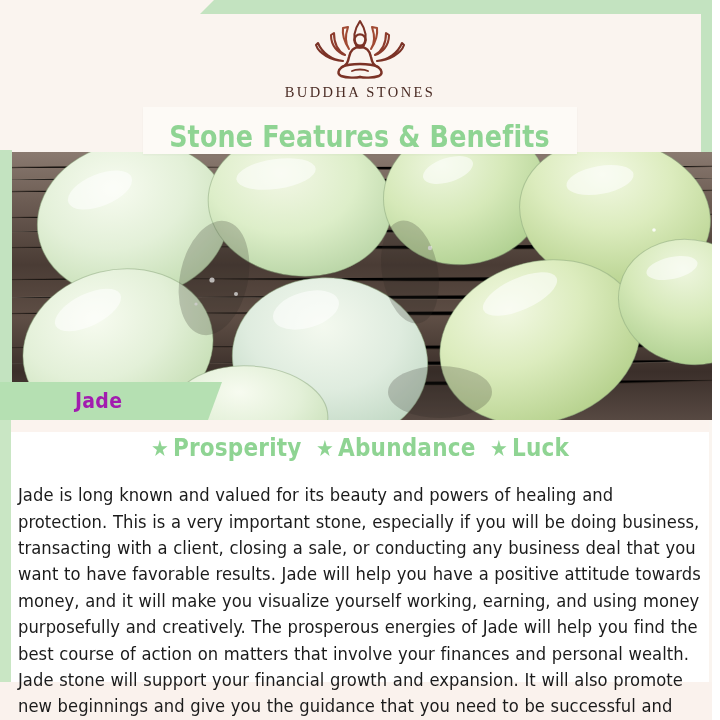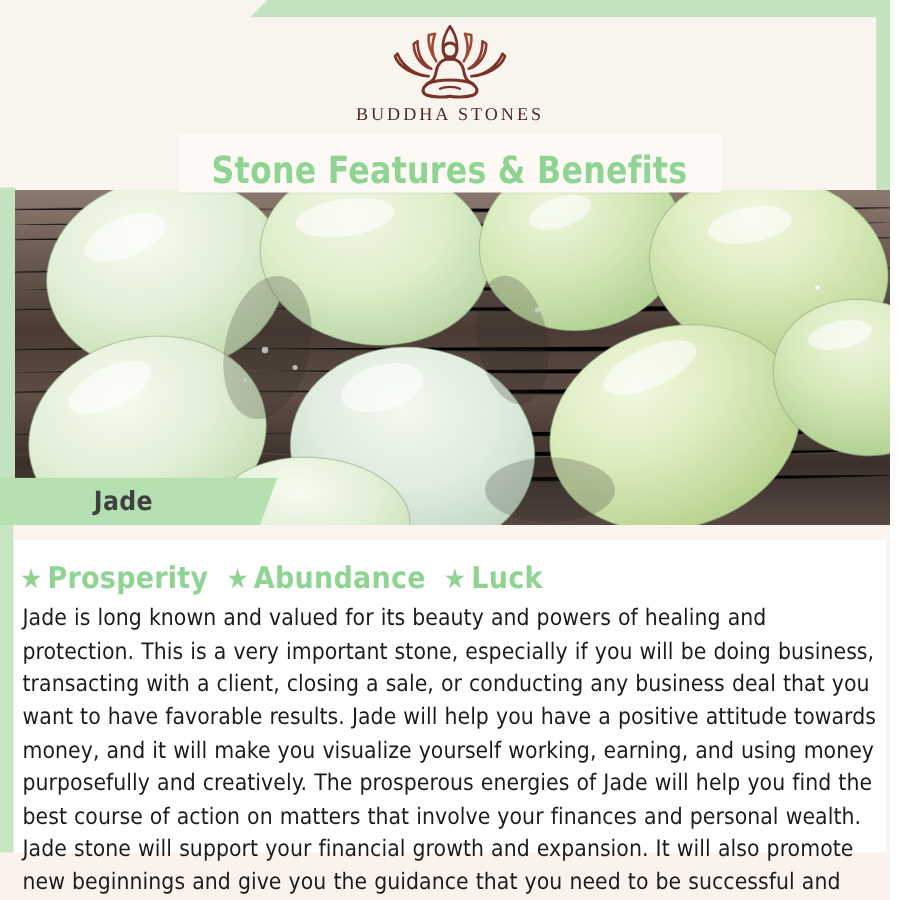--- a/index.html
+++ b/index.html
@@ -128,21 +128,21 @@
     clip-path: polygon(0 0, 100% 0, calc(100% - 14px) 100%, 0 100%);
     z-index: 6;
     display: flex;
     align-items: center;
   }
   .jade-label-text {
     margin-left: 75px;
     font-family: "Liberation Sans Narrow", "DejaVu Sans Condensed", "Liberation Sans", sans-serif;
     font-weight: bold;
     font-size: 21px;
-    color: #404040;
+    color: #a21caf;
     letter-spacing: 0.3px;
   }
 
   
   .text-panel {
     position: absolute;
     top: 420px;
     left: 11px;
     width: 698px;
     height: 262px;
@@ -152,24 +152,24 @@
   }
   .panel-top-tint {
     position: absolute;
     top: 0; left: 0;
     width: 100%;
     height: 12px;
     background: #fbf3ee;
   }
   .benefits-row {
     position: absolute;
-    top: 28px;
+    top: 14px;
     left: 0;
     width: 100%;
-    text-align: left;
+    text-align: center;
     white-space: nowrap;
   }
   .benefit {
     display: inline-block;
     font-family: "Liberation Sans Narrow", "DejaVu Sans Condensed", "Liberation Sans", sans-serif;
     font-weight: bold;
     font-size: 24px;
     color: #8fd493;
     margin: 0 5px;
     letter-spacing: 0.2px;

